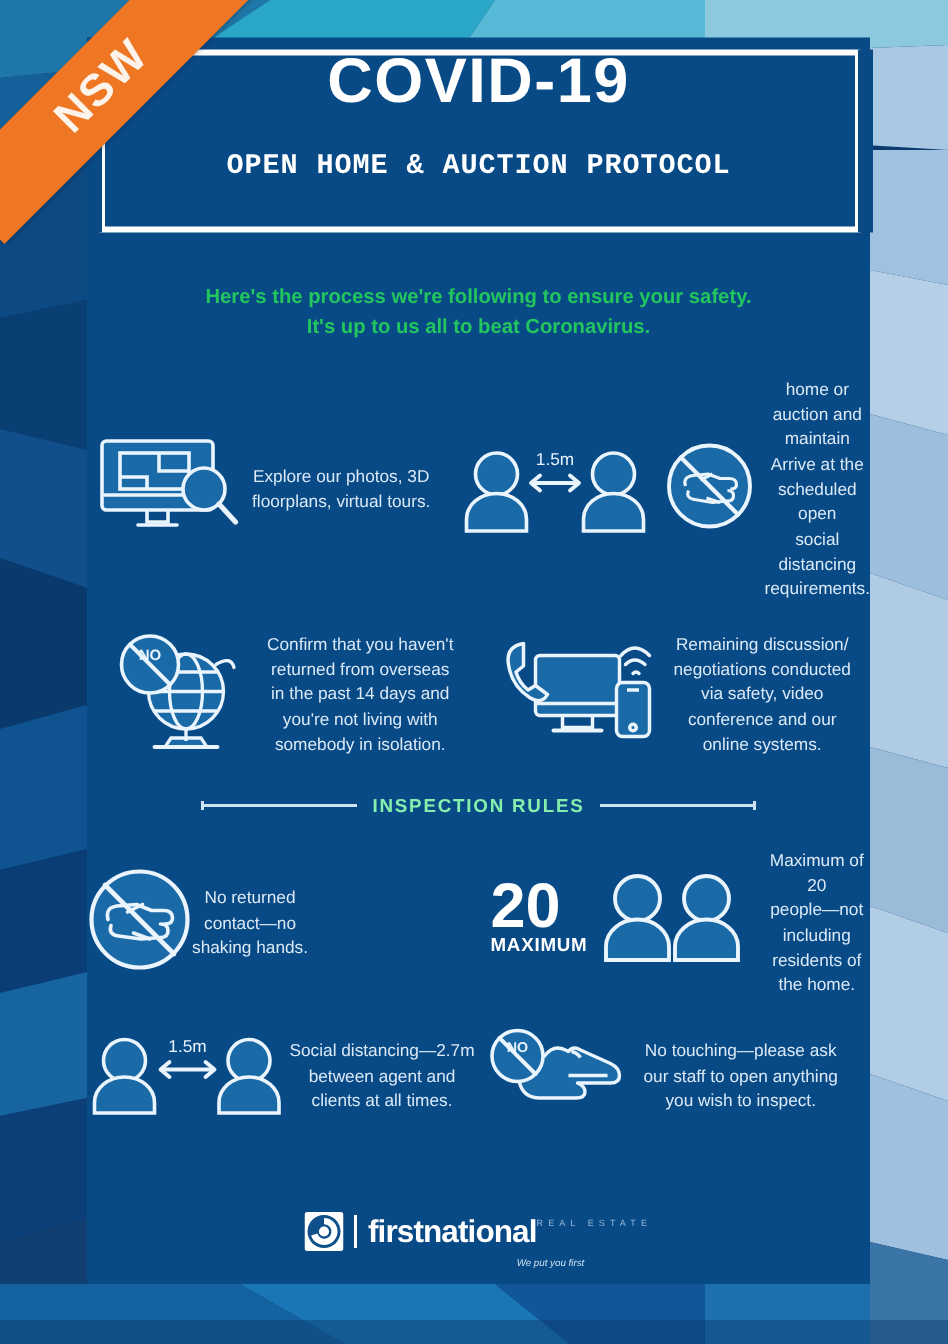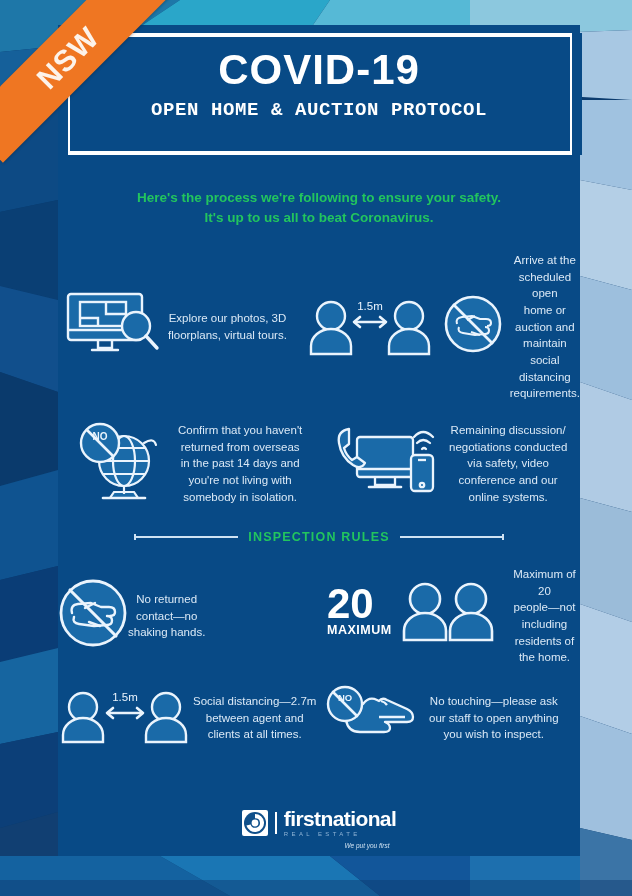--- a/index.html
+++ b/index.html
@@ -33,21 +33,21 @@
   }
   
   .title-box{
     position:absolute;left:66px;top:33px;width:508px;height:122px;
     border:4px solid #ffffff;
     z-index:4;
     box-sizing:border-box;
   }
   .title-wrap{
     position:absolute;left:58px;top:33px;width:522px;height:88px;z-index:5;
-    display:flex;flex-direction:column;align-items:center;justify-content:flex-end;
+    display:flex;flex-direction:column;align-items:center;justify-content:space-between;
   }
   .t-main{
     color:#ffffff;font-size:42px;font-weight:bold;letter-spacing:1px;
     line-height:1;margin-bottom:8px;
   }
   .t-sub{
     color:#ffffff;font-size:19px;font-weight:bold;letter-spacing:.6px;font-family:Liberation Mono, monospace;
   }
   
   .title-mask-l{position:absolute;left:58px;top:33px;width:10px;height:122px;background:#084a86;z-index:4;}
@@ -73,32 +73,32 @@
     position:absolute;left:58px;top:530px;width:522px;z-index:5;
     display:flex;align-items:center;justify-content:center;gap:10px;
   }
   .divider .line{flex:1;height:2px;background:#cfe2f2;max-width:140px;position:relative;}
   .divider .line.l{margin-left:76px;}
   .divider .line.r{margin-right:76px;}
   .divider .line::before{content:"";position:absolute;top:-2px;width:2px;height:6px;background:#cfe2f2;}
   .divider .line.l::before{left:0;}
   .divider .line.r::before{right:0;}
   .divider .dtxt{
-    color:#22c55e;font-size:12.5px;font-weight:bold;letter-spacing:1.2px;
+    color:#86efac;font-size:12.5px;font-weight:bold;letter-spacing:1.2px;
     white-space:nowrap;
   }
   
   .rules{position:absolute;left:58px;top:560px;width:522px;z-index:5;}
   
   .footer{
     position:absolute;left:58px;top:808px;width:522px;z-index:5;
     display:flex;flex-direction:column;align-items:center;
   }
   .logo-row{display:flex;align-items:center;gap:7px;}
-  .logo-txt{display:flex;flex-direction:column;align-items:flex-start;}
+  .logo-txt{display:flex;align-items:flex-start;}
   .logo-name{color:#ffffff;font-size:21px;font-weight:bold;letter-spacing:-0.6px;line-height:1;}
   .logo-sub{color:#8fb4d6;font-size:6px;letter-spacing:3.4px;line-height:1;margin-top:2px;}
   .logo-tag{color:#cfe2f2;font-size:6.5px;margin-top:5px;margin-left:96px;font-style:italic;}
 </style>
 </head>
 <body>
 
 <svg id="bg" viewBox="0 0 632 896">
   <rect x="0" y="0" width="632" height="896" fill="#0c3c6e"></rect>
 
@@ -202,22 +202,22 @@
             <g fill="none" stroke="#eaf4fd" stroke-width="2.1" stroke-linejoin="round">
               <path d="M12 28 q-2 -6 5 -7 l10 -1 8 3 6 0 q5 0 5 4 0 3 -4 3"></path>
               <path d="M14 31 q-2 5 4 6 l12 2 10 -1 q4 0 4 -3.5 0 -3.5 -4 -3.5"></path>
               <path d="M22 24 l8 -4 M26 36 l9 3"></path>
             </g>
             <path d="M9 9 L47 47" stroke="#eaf4fd" stroke-width="2.8" stroke-linecap="round"></path>
           </g>
         </svg>
       </div>
       <div class="cap">
+        <div>home or auction and maintain</div>
         <div>Arrive at the scheduled open</div>
-        <div>home or auction and maintain</div>
         <div>social distancing requirements.</div>
       </div>
     </div>
   </div>
 
   <div class="row" style="margin-top:14px;">
 
     <div class="cell">
       <div class="icon-area" style="height:84px;">
         <svg width="120" height="84" viewBox="0 0 120 84">

